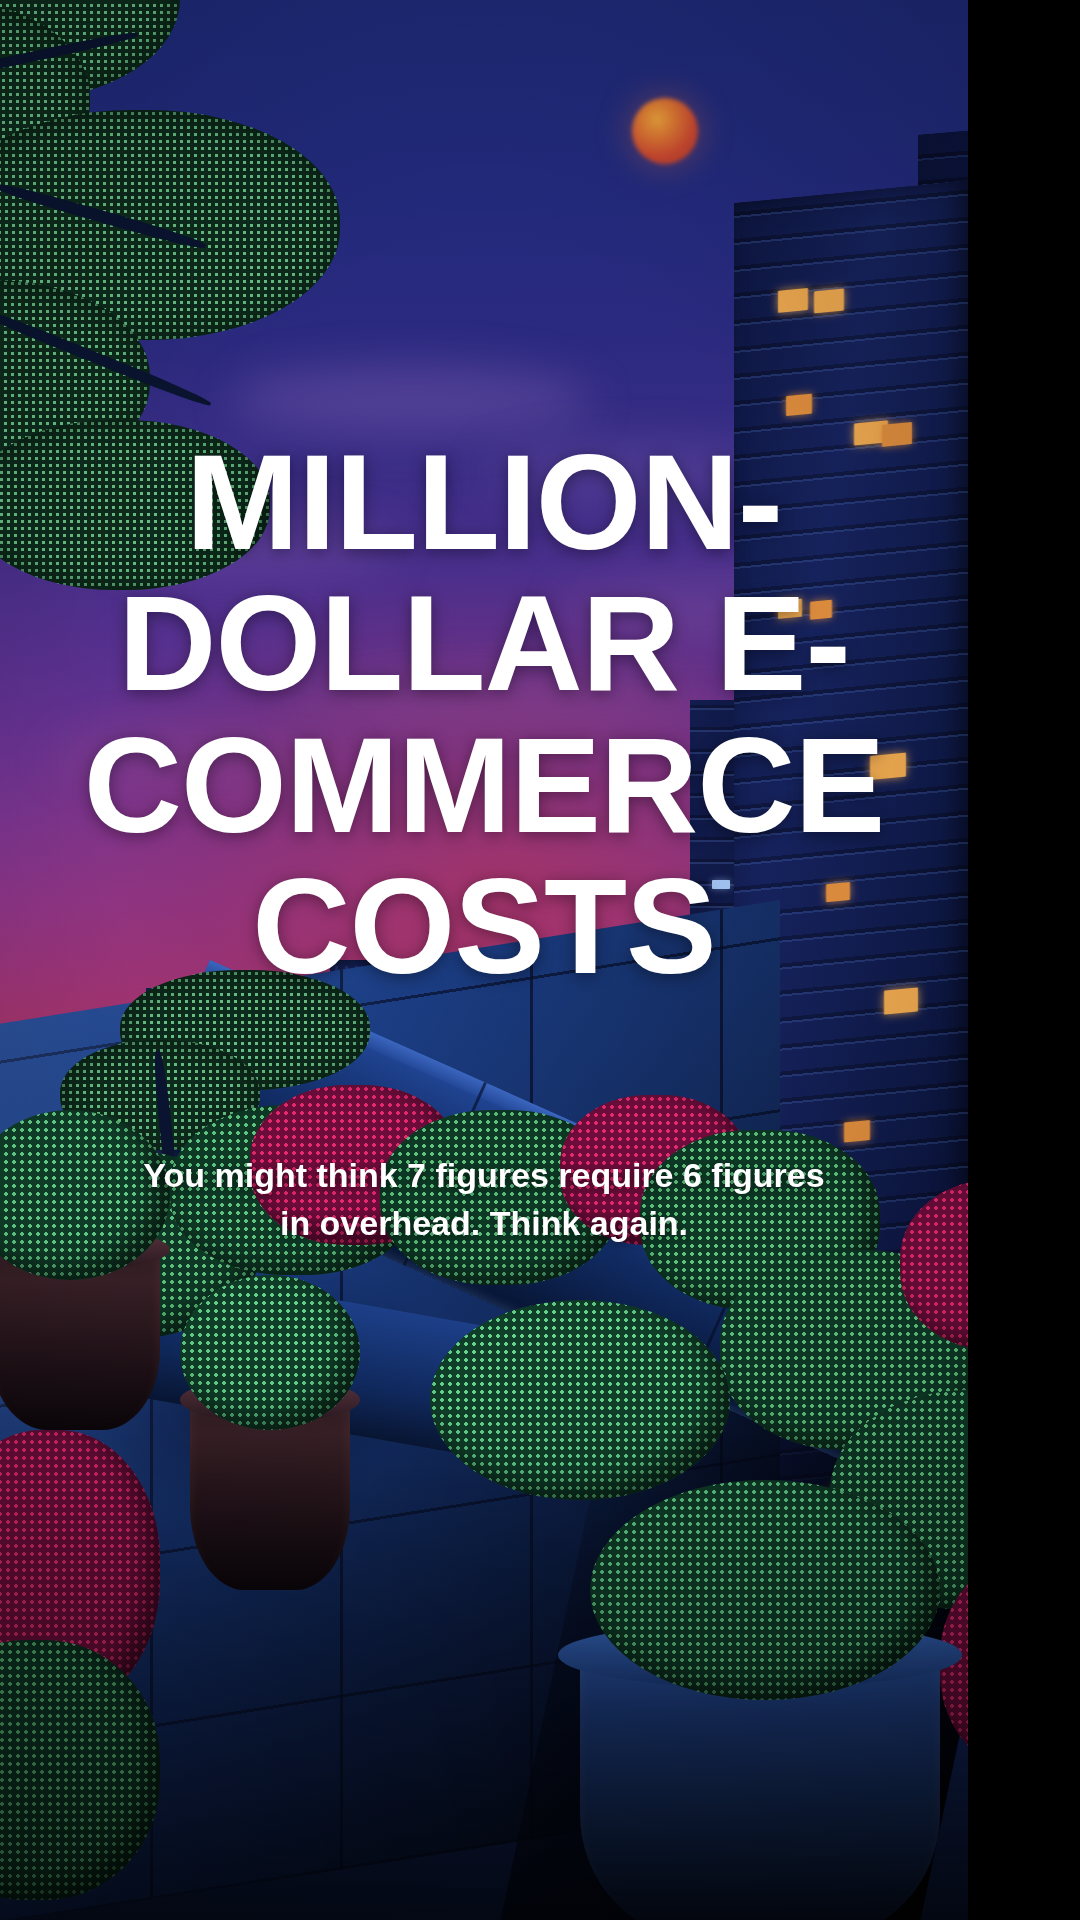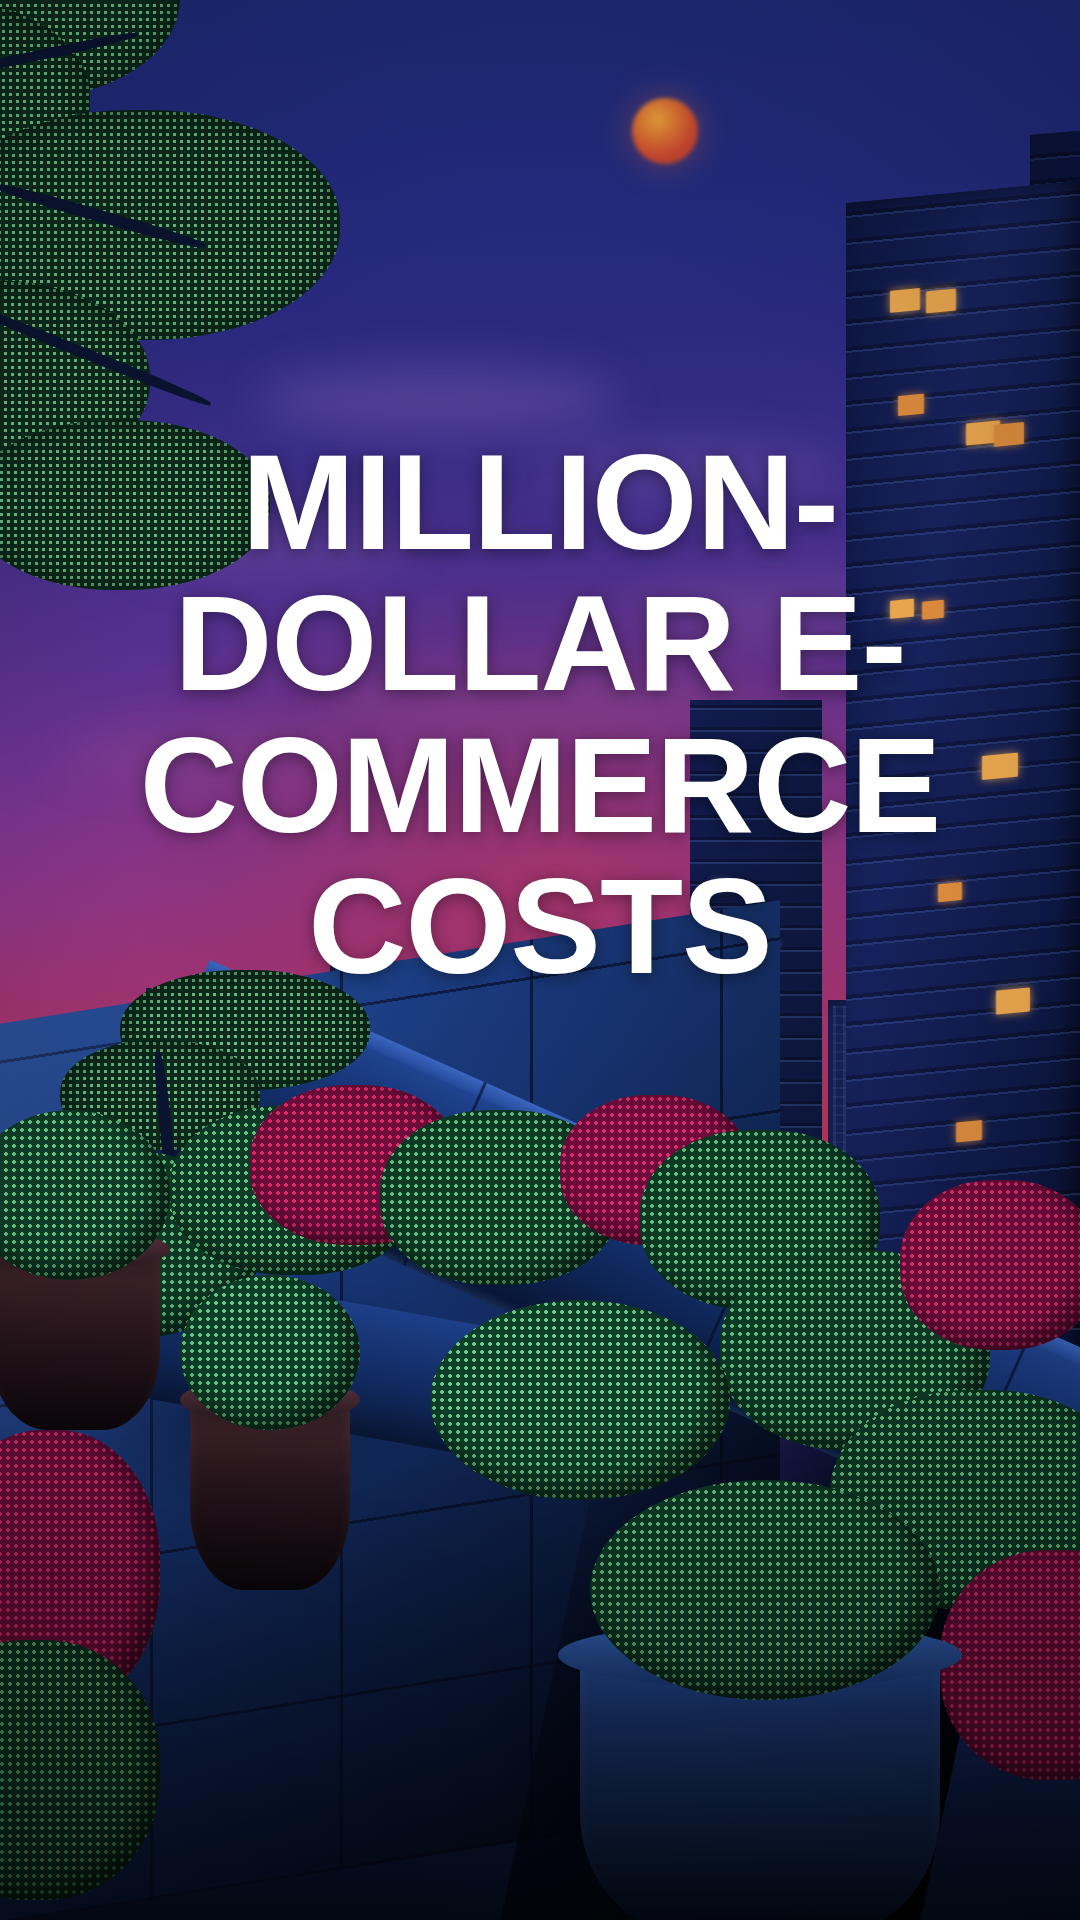--- a/index.html
+++ b/index.html
@@ -1,19 +1,19 @@
 <!DOCTYPE html>
 <html><head>
 <meta charset="utf-8">
 <style>
   html,body{margin:0;padding:0;background:#000;}
   body{width:1080px;height:1920px;overflow:hidden;
        font-family:"Liberation Sans","DejaVu Sans",sans-serif;}
 
-  #poster{position:relative;width:1080px;height:1920px;overflow:hidden;
+  #poster{position:relative;width:968px;height:1920px;overflow:hidden;
           background:#1d2a7a;}
 
   
   .sky{position:absolute;inset:0;
        background:linear-gradient(180deg,
          #1e2a78 0%,
          #222a7c 9%,
          #2a2a80 17%,
          #3a2d86 24%,
          #4b2f8c 30%,
@@ -314,15 +314,16 @@
   </div>
   <div class="topiary" style="left:590px;top:1480px;width:350px;height:220px;"></div>
 
   <div class="topiary" style="left:430px;top:1300px;width:300px;height:200px;"></div>
 
   <div class="vignette"></div>
   <div class="bottomdark"></div>
 
   <div class="textlayer">
     <div class="headline">MILLION-DOLLAR E-COMMERCE COSTS</div>
+    <div class="subhead">You might think 7 figures require 6 figures in overhead. Think again.</div>
   </div>
 
 </div>
 
 </body></html>

